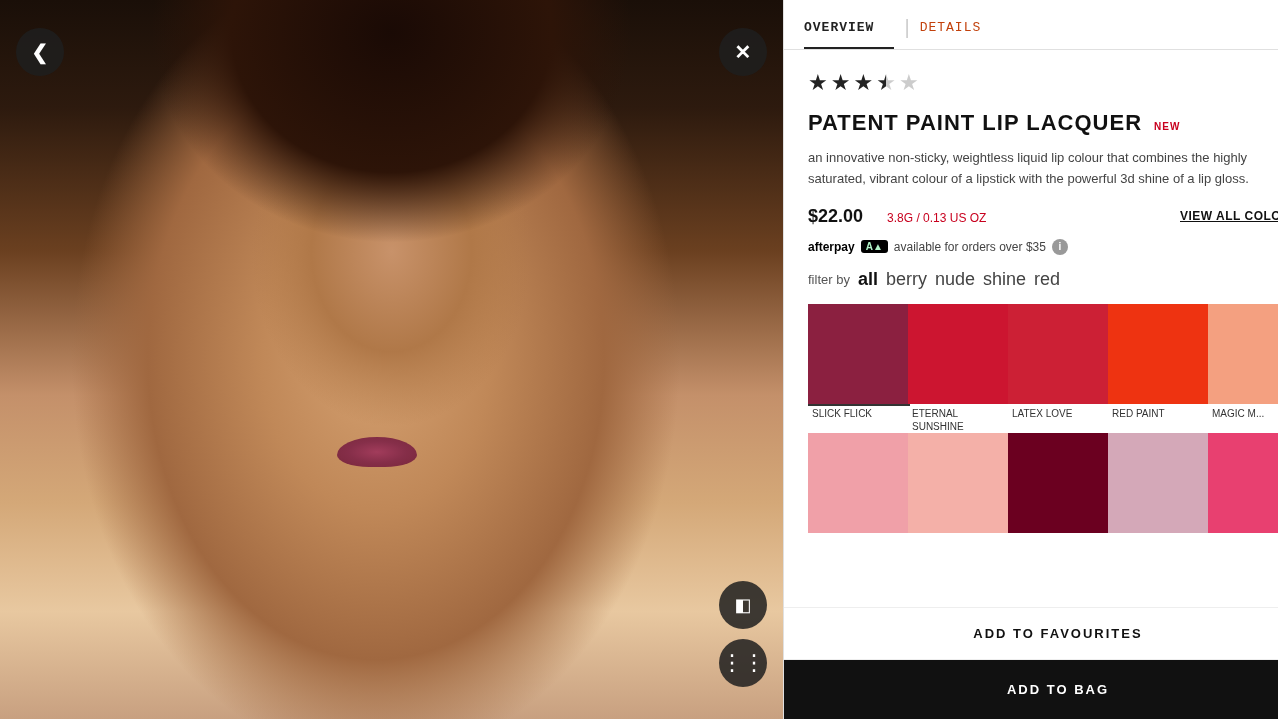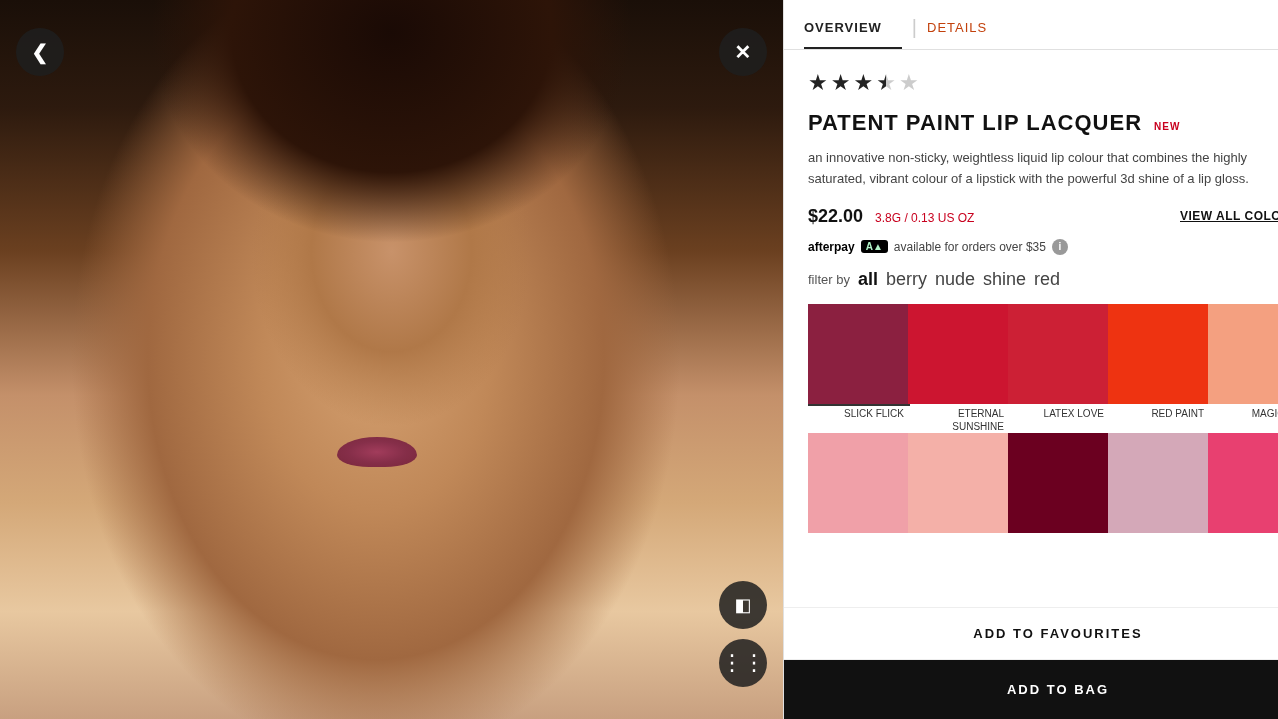--- a/index.html
+++ b/index.html
@@ -157,20 +157,21 @@
     .tab {
       padding: 12px 20px 12px 0;
       font-size: 13px;
       font-weight: 700;
       letter-spacing: 1px;
       color: #222;
       cursor: pointer;
       border-bottom: 2px solid transparent;
       margin-right: 10px;
       text-transform: uppercase;
+      font-family: Liberation Mono, monospace;
     }
 
     .tab.active {
       border-bottom: 2px solid #222;
     }
 
     .tab.inactive {
       color: #c2410c;
       font-weight: 400;
     }
@@ -242,21 +243,21 @@
     .price-row {
       display: flex;
       align-items: center;
       justify-content: space-between;
       margin-bottom: 12px;
     }
 
     .price-info {
       display: flex;
       align-items: baseline;
-      gap: 12px;
+      gap: 24px;
     }
 
     .price {
       font-size: 18px;
       font-weight: 700;
       color: #111;
     }
 
     .size-info {
       font-size: 12px;
@@ -346,21 +347,21 @@
       width: 100px;
       height: 100px;
       cursor: pointer;
       position: relative;
       flex-shrink: 0;
     }
 
     .swatch-label {
       font-size: 10px;
       color: #333;
-      text-align: right;
+      text-align: left;
       padding: 3px 4px 0 4px;
       line-height: 1.3;
       display: block;
       white-space: nowrap;
     }
 
     .swatch-wrapper {
       display: flex;
       flex-direction: column;
       width: 100px;

